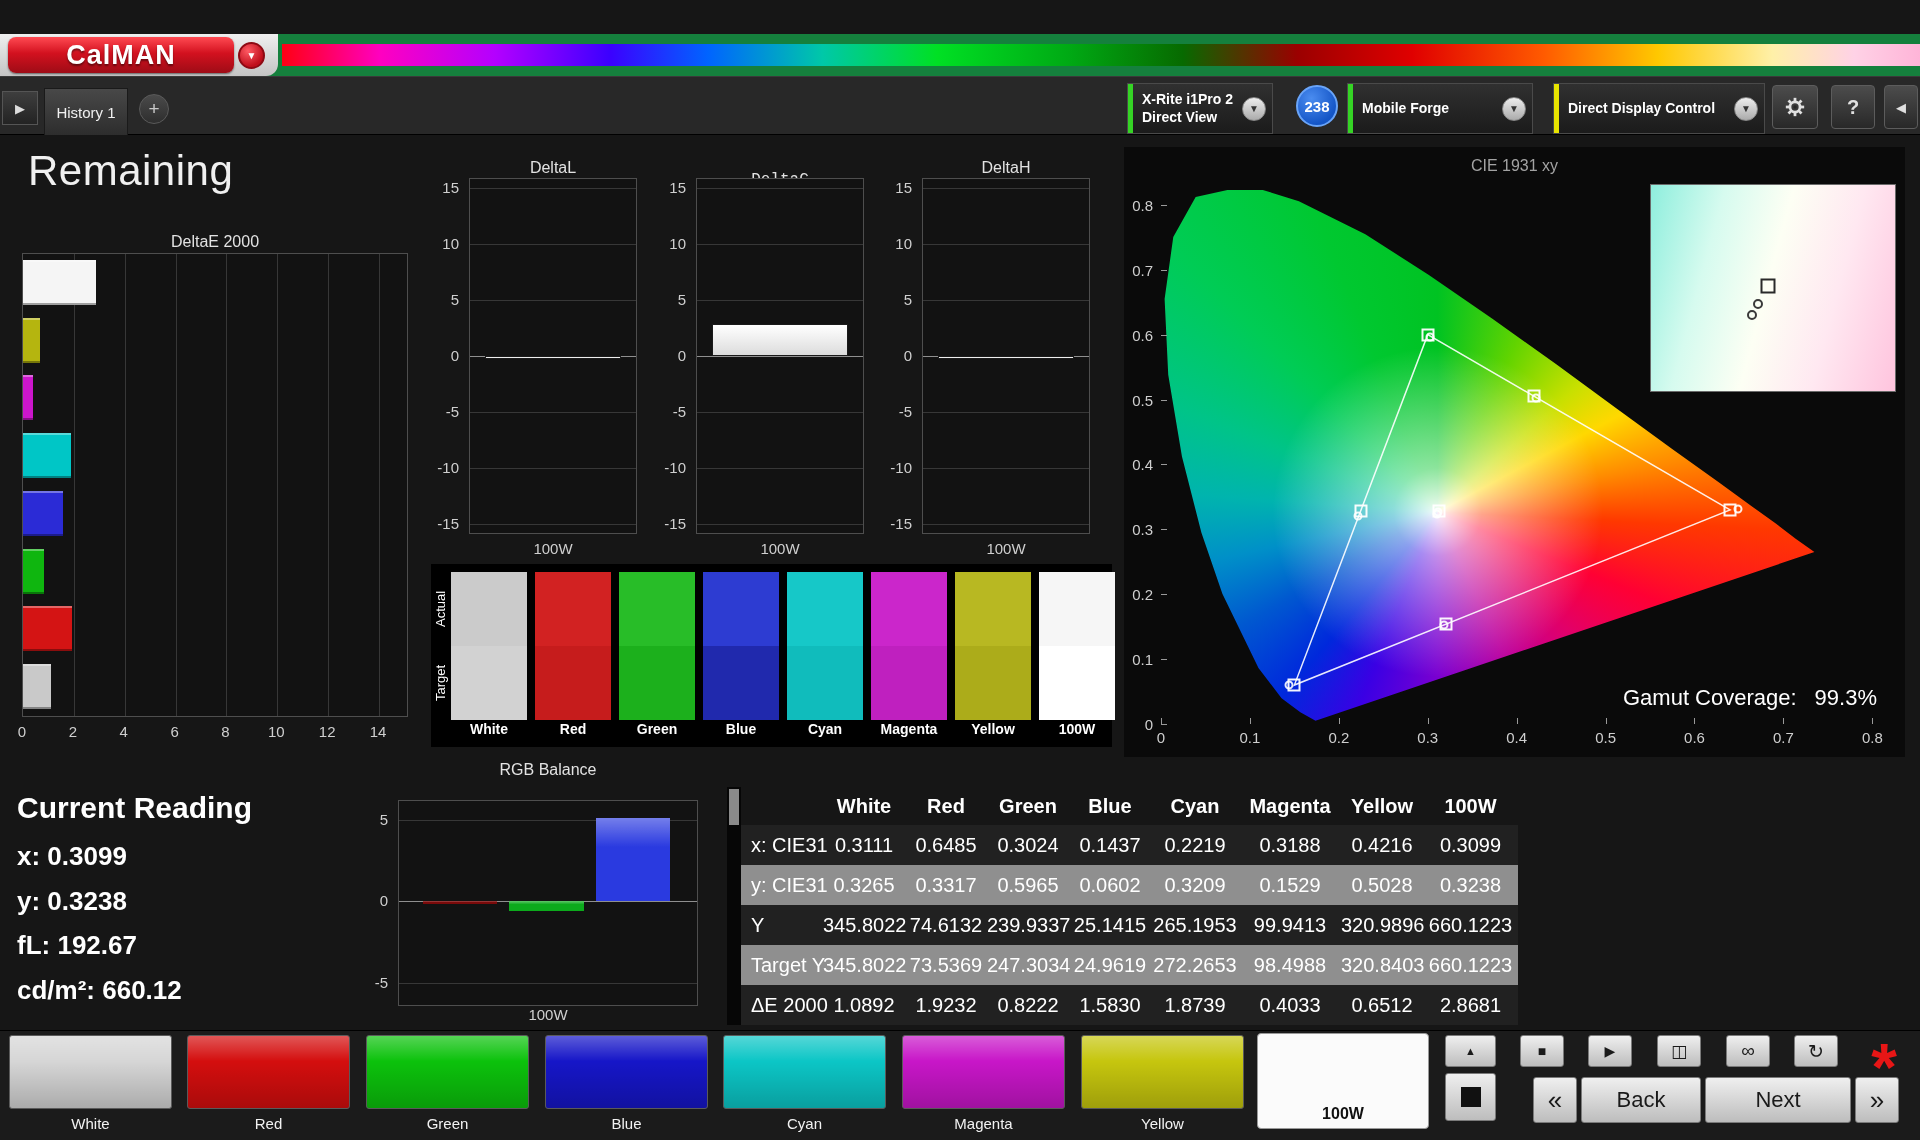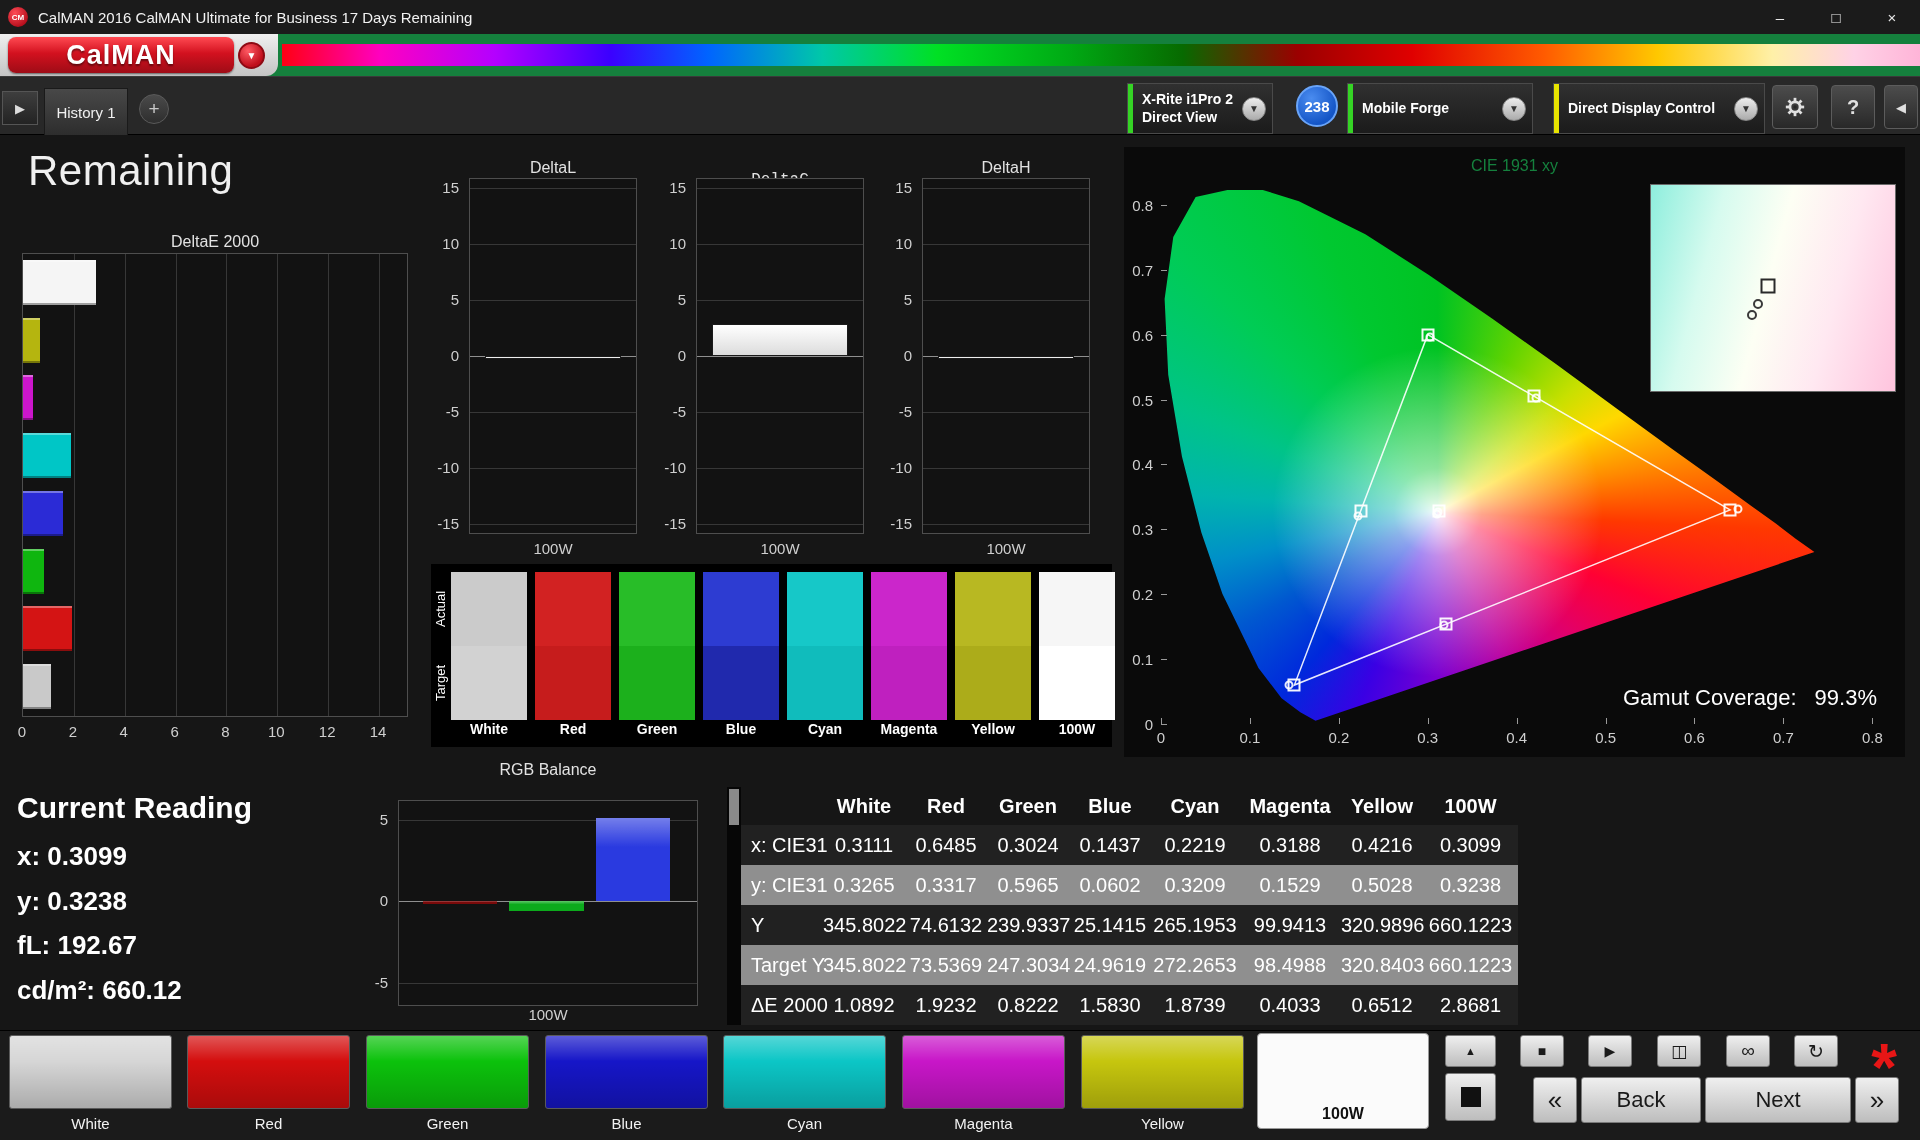--- a/index.html
+++ b/index.html
@@ -79,21 +79,21 @@
   .swatch-panel { position:absolute; left:431px; top:429px; width:681px; height:183px; background:#000; }
   .rot-label { position:absolute; left:2px; width:17px; text-align:center; font-size:13px; color:#fff; writing-mode:vertical-rl; transform:rotate(180deg); }
   #actual-label { top:8px; height:74px; }
   #target-label { top:82px; height:74px; }
   .swatch-col { position:absolute; top:8px; width:76px; height:148px; }
   .swatch-col .half { position:absolute; left:0; width:100%; height:50%; }
   .swatch-label { position:absolute; top:157px; width:76px; text-align:center; font-size:14px; font-weight:bold; color:#fff; }
 
   
   .cie-panel { position:absolute; left:1124px; top:12px; width:781px; height:610px; background:#0a0a0a; }
-  .cie-title { position:absolute; left:0; top:10px; width:100%; text-align:center; font-size:16px; color:#15803d; }
+  .cie-title { position:absolute; left:0; top:10px; width:100%; text-align:center; font-size:16px; color:#a3a3a3; }
   .cie-plot { position:absolute; left:37px; top:43px; width:722px; height:534px; }
   .horseshoe { position:absolute; inset:0;
     background:
       radial-gradient(circle at 38.3% 60.3%, rgba(255,255,255,.95) 0%, rgba(255,255,255,.55) 8%, rgba(255,255,255,0) 30%),
       conic-gradient(from 0deg at 38.3% 60.3%,
         #00c322 0deg,#62d400 25deg,#c8e000 48deg,#ffd800 62deg,#ff8a00 78deg,
         #ff3800 93deg,#ff0034 112deg,#e20068 132deg,#bc009e 155deg,#7a00d0 180deg,
         #3a00e4 202deg,#0028dc 220deg,#0058d0 240deg,#0090c8 258deg,#00b4ae 274deg,
         #00c488 292deg,#00cc55 315deg,#00c830 338deg,#00c322 360deg);
     clip-path:polygon(21.4% 99.4%,19.3% 97.8%,16.7% 95.2%,13.5% 89.5%,8.5% 75.6%,5.6% 64.2%,2.9% 49.9%,1% 34.6%,0.5% 20.4%,1.7% 8.8%,4.8% 1.3%,9.2% 0%,14.1% 0%,19.1% 2.1%,28.3% 8.3%,37.1% 15.9%,45.9% 24.1%,54.7% 32.6%,63.1% 40.9%,70.8% 48.5%,77.2% 54.7%,82% 59.4%,85.2% 62.5%,87.9% 65.3%,90.5% 67.8%); }
@@ -158,37 +158,20 @@
   #btn-prev { left:1533px; top:46px; width:44px; height:46px; font-size:26px; }
   #btn-back { left:1581px; top:46px; width:120px; height:46px; font-size:22px; }
   #btn-next { left:1705px; top:46px; width:146px; height:46px; font-size:22px; }
   #btn-fwd { left:1855px; top:46px; width:44px; height:46px; font-size:26px; }
 </style>
 </head>
 <body>
 
 <div id="app">
 
-  <div class="titlebar">
-    <div class="app-icon">
-        <span>CM</span>
-      </div>
-    <span class="title-text">CalMAN 2016 CalMAN Ultimate for Business 17 Days Remaining</span>
-    <div class="win-btns">
-      <div class="win-btn">
-          <span>–</span>
-        </div>
-      <div class="win-btn">
-          <span>□</span>
-        </div>
-      <div class="win-btn">
-          <span>×</span>
-        </div>
-    </div>
-  </div>
 
   <div class="brandrow">
     <div class="logo-tile">
       <div class="logo-red">
           <span>CalMAN</span>
         </div>
       <div class="logo-drop">
           <span>▼</span>
         </div>
     </div>

